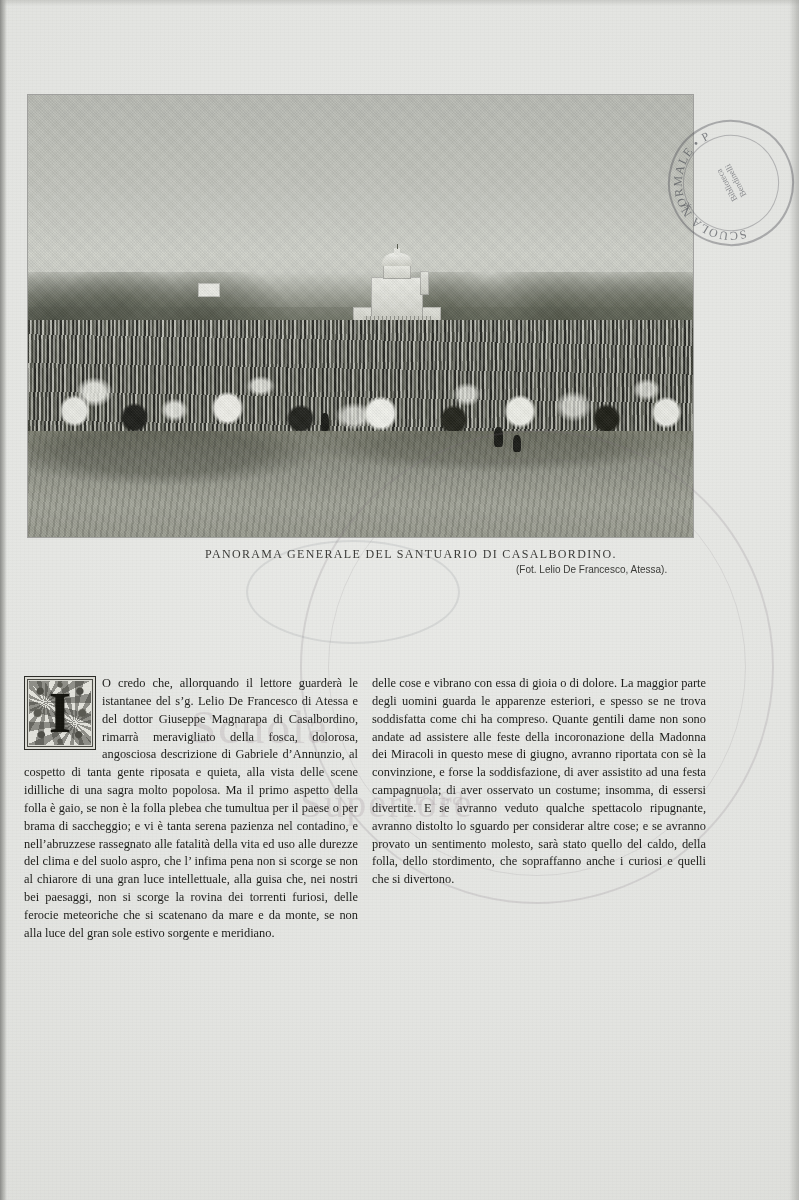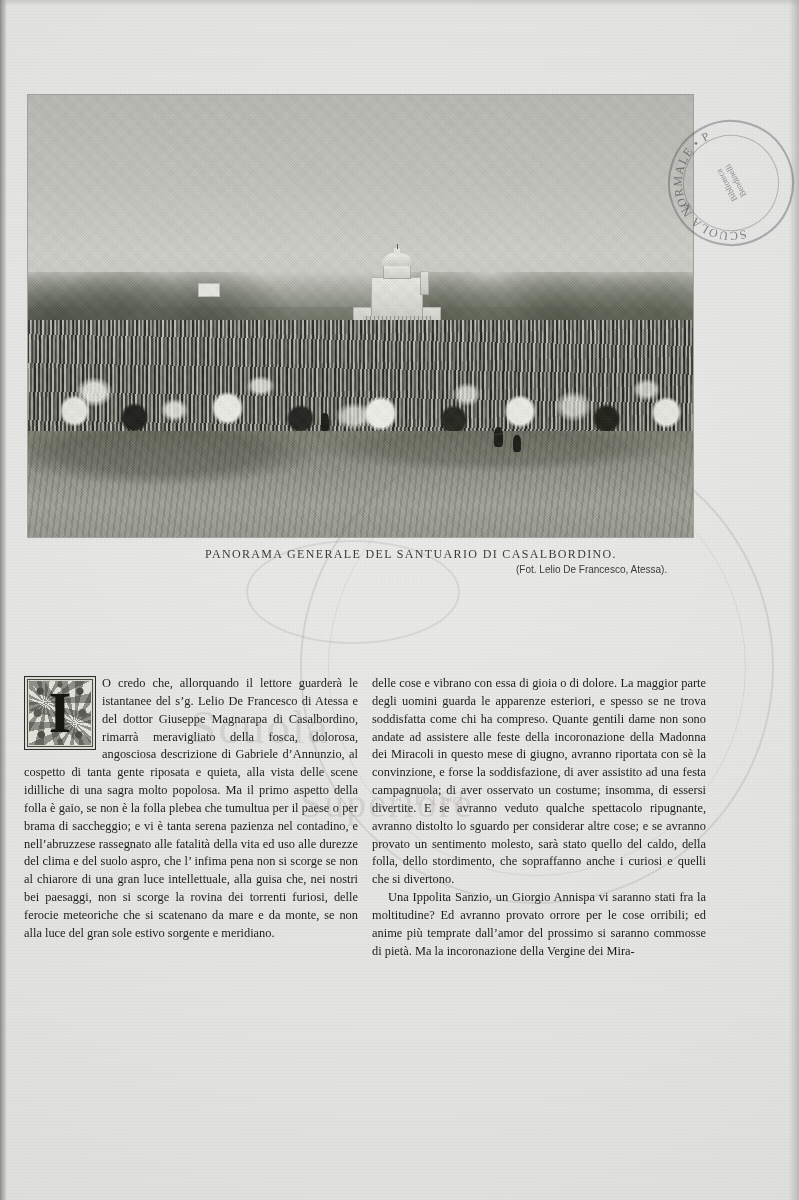--- a/index.html
+++ b/index.html
@@ -392,21 +392,20 @@
   <div class="columns">
     <div class="col">
       <div class="initial">
         <div class="orn"></div>
         <div class="glyph">I</div>
       </div>
       <p>O credo che, allorquando il lettore guarderà le istantanee del s’g. Lelio De Francesco di Atessa e del dottor Giuseppe Magnarapa di Casalbordino, rimarrà meravigliato della fosca, dolorosa, angosciosa descrizione di Gabriele d’Annunzio, al cospetto di tanta gente riposata e quieta, alla vista delle scene idilliche di una sagra molto popolosa. Ma il primo aspetto della folla è gaio, se non è la folla plebea che tumultua per il paese o per brama di saccheggio; e vi è tanta serena pazienza nel contadino, e nell’abruzzese rassegnato alle fatalità della vita ed uso alle durezze del clima e del suolo aspro, che l’ infima pena non si scorge se non al chiarore di una gran luce intellettuale, alla guisa che, nei nostri bei paesaggi, non si scorge la rovina dei torrenti furiosi, delle ferocie meteoriche che si scatenano da mare e da monte, se non alla luce del gran sole estivo sorgente e meridiano.</p>
     </div>
     <div class="col">
       <p>delle cose e vibrano con essa di gioia o di dolore. La maggior parte degli uomini guarda le apparenze esteriori, e spesso se ne trova soddisfatta come chi ha compreso. Quante gentili dame non sono andate ad assistere alle feste della incoronazione della Madonna dei Miracoli in questo mese di giugno, avranno riportata con sè la convinzione, e forse la soddisfazione, di aver assistito ad una festa campagnuola; di aver osservato un costume; insomma, di essersi divertite. E se avranno veduto qualche spettacolo ripugnante, avranno distolto lo sguardo per considerar altre cose; e se avranno provato un sentimento molesto, sarà stato quello del caldo, della folla, dello stordimento, che sopraffanno anche i curiosi e quelli che si divertono.</p>
-      <p class="indent">Una Ippolita Sanzio, un Giorgio Annispa vi saranno stati fra la moltitudine? Ed avranno provato orrore per le cose orribili; ed anime più temprate dall’amor del prossimo si saranno commosse di pietà. Ma la incoronazione della Vergine dei Mira-</p>
     </div>
   </div>
 
   <div class="stamp-circ stamp-top">
     <div class="inner"></div>
     <div class="stamp-star">✳</div>
     <svg class="arc-text" viewBox="0 0 122 122">
       <defs>
         <path id="arcpath" d="M 12,61 A 49,49 0 1 1 110,61"></path>
       </defs>

